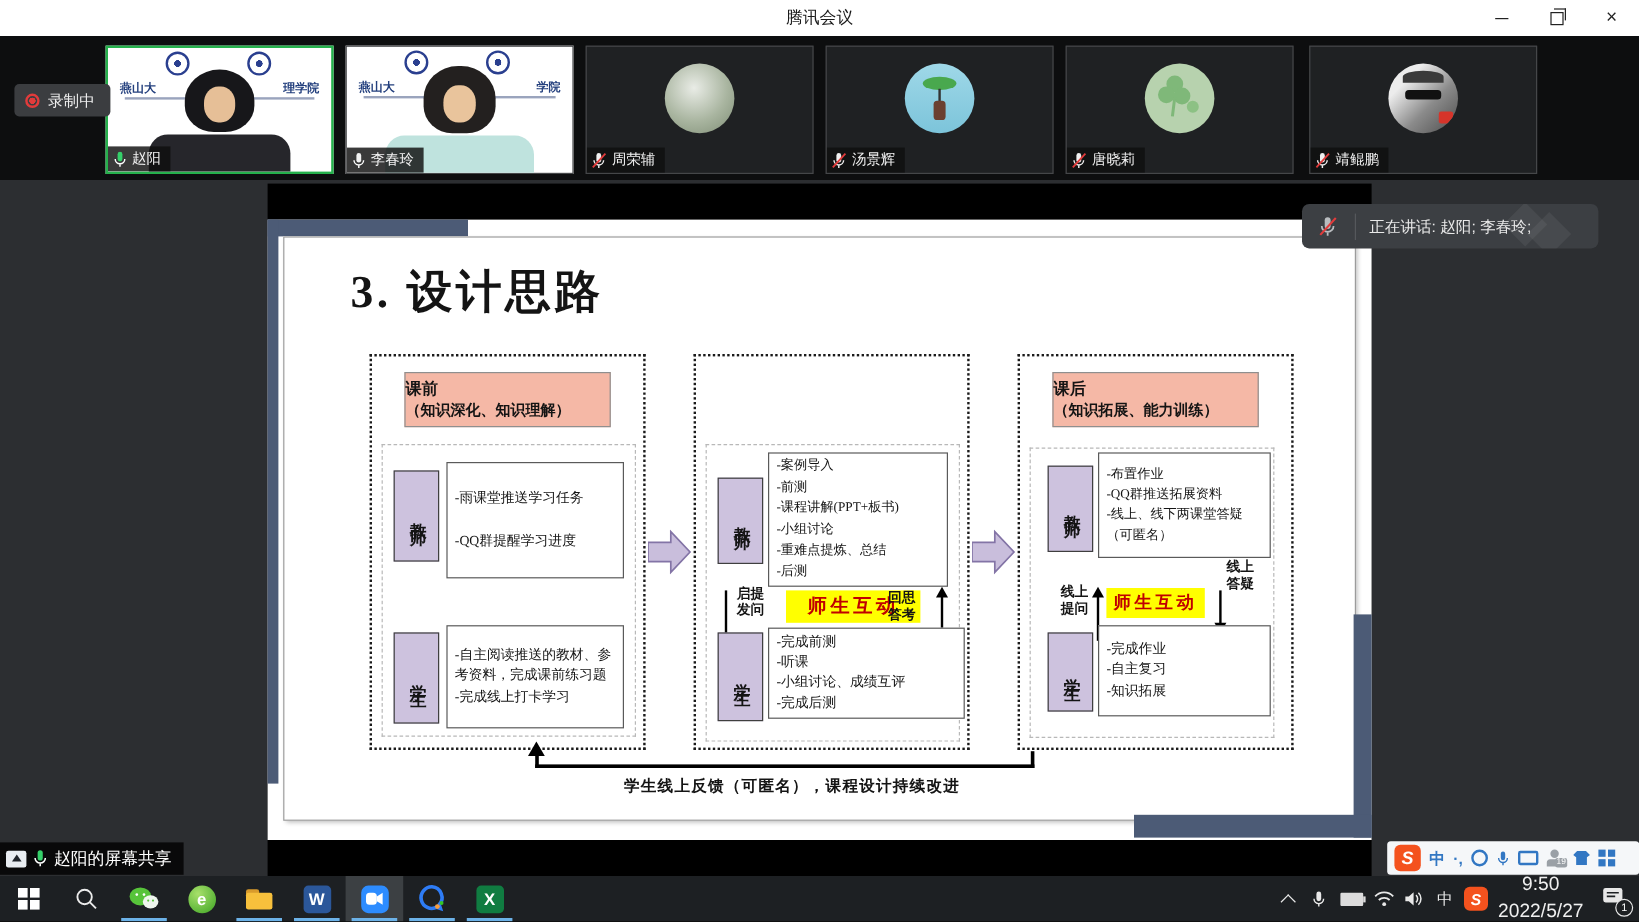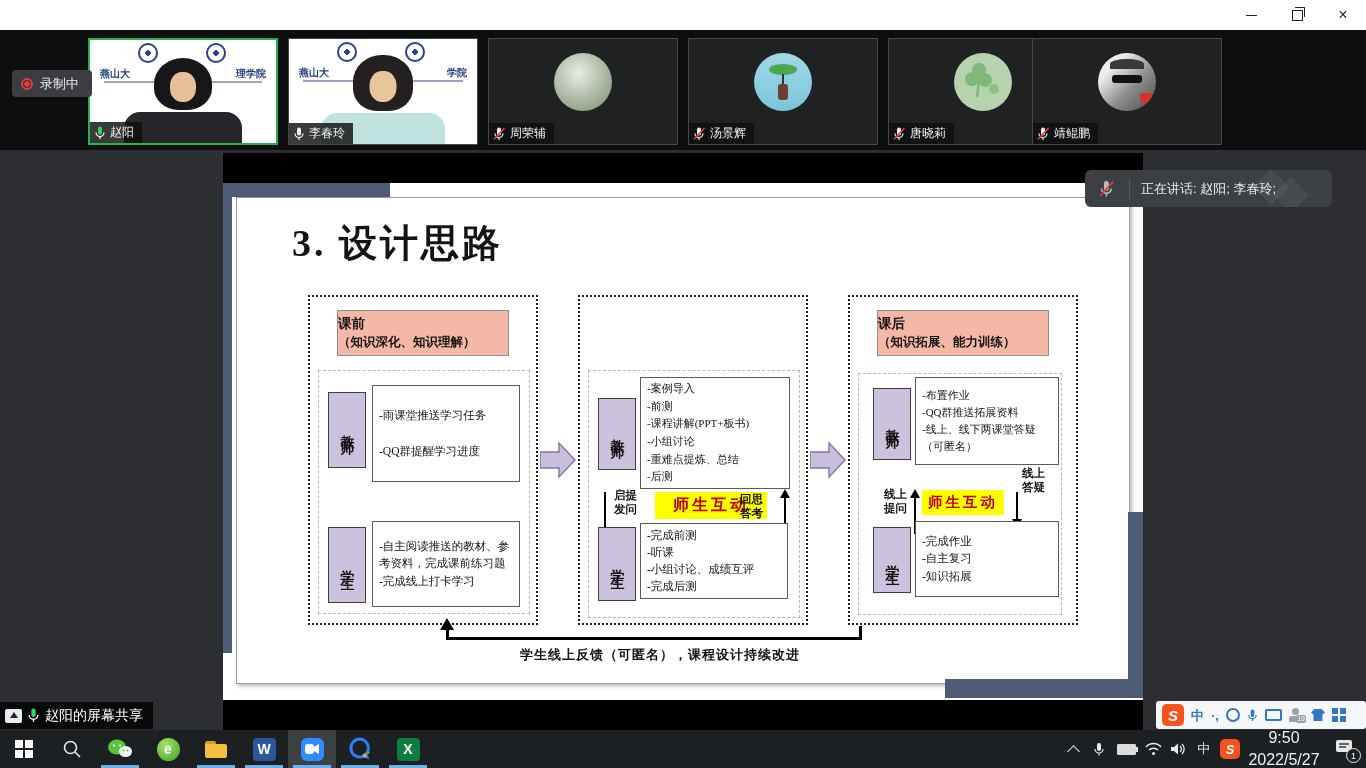--- a/index.html
+++ b/index.html
@@ -128,20 +128,21 @@
   .notif{position:relative;}
   .nbadge{position:absolute;right:-8px;bottom:-4px;width:15px;height:15px;border-radius:50%;border:1.4px solid #e8e8e8;
           background:#1d2023;color:#fff;font-size:9px;display:flex;align-items:center;justify-content:center;box-sizing:border-box;}
 </style>
 </head>
 <body>
 
 <div id="root">
 
   <div class="abs titlebar"></div>
+  <div class="abs titletext">腾讯会议</div>
   <div class="abs winbtn" style="left:1228px;">
       <span class="minglyph"></span>
     </div>
   <div class="abs winbtn" style="left:1274px;">
       <span class="restoreglyph"></span>
     </div>
   <div class="abs winbtn" style="left:1320px;">
       <span class="closeglyph">×</span>
     </div>
 
@@ -239,21 +240,21 @@
       <svg width="13" height="14" viewBox="0 0 13 14">
         <rect x="4" y="0.5" width="4" height="8" rx="2" fill="#f0f0f0"></rect>
         <path d="M2 6.5 a4 4 0 0 0 8 0" fill="none" stroke="#f0f0f0" stroke-width="1.2"></path>
         <line x1="6" y1="10.8" x2="6" y2="13" stroke="#f0f0f0" stroke-width="1.2"></line>
         <line x1="1" y1="12.5" x2="11.5" y2="1" stroke="#e23b3b" stroke-width="1.5"></line>
       </svg>
       <span class="pname">唐晓莉</span>
     </div>
   </div>
 
-  <div class="abs tile" style="left:1032px;">
+  <div class="abs tile" style="left:1091px;">
     <div class="avatar" style="background:linear-gradient(135deg,#ececec 25%,#8b8b8b 60%,#4c4c4c);">
       <div style="position:absolute;left:12px;top:6px;width:34px;height:10px;background:#3a3a3a;border-radius:50% 50% 0 0;"></div>
       <div style="position:absolute;left:14px;top:22px;width:30px;height:8px;background:#111;border-radius:3px;"></div>
       <div style="position:absolute;right:4px;bottom:8px;width:12px;height:10px;background:#d6342a;border-radius:2px;"></div>
     </div>
     <div class="plate">
       <svg width="13" height="14" viewBox="0 0 13 14">
         <rect x="4" y="0.5" width="4" height="8" rx="2" fill="#f0f0f0"></rect>
         <path d="M2 6.5 a4 4 0 0 0 8 0" fill="none" stroke="#f0f0f0" stroke-width="1.2"></path>
         <line x1="6" y1="10.8" x2="6" y2="13" stroke="#f0f0f0" stroke-width="1.2"></line>
@@ -320,21 +321,21 @@
 
   <div class="abs hl slide-serif" style="left:655px;top:492px;width:112px;height:27px;font-size:16px;">师生互动</div>
 
   <div class="abs notelbl slide-serif" style="left:740px;top:492px;">
     <div>回思</div>
     <div>答考</div>
   </div>
   <div class="abs vline" style="left:784px;top:496px;height:42px;"></div>
   <div class="abs headup" style="left:780px;top:489px;"></div>
   <div class="abs rolebox slide-serif" style="left:598px;top:527px;height:74px;">学生</div>
-  <div class="abs cbox slide-serif" style="left:640px;top:523px;width:148px;height:76px;">
+  <div class="abs cbox slide-serif" style="left:640px;top:523px;width:164px;height:76px;">
     <div>-完成前测</div>
     <div>-听课</div>
     <div>-小组讨论、成绩互评</div>
     <div>-完成后测</div>
   </div>
 
   <svg class="abs" style="left:810px;top:441px;" width="36" height="38">
     <polygon points="0,11 19,11 19,2 35,19 19,36 19,27 0,27" fill="#c9bedc" stroke="#8374a6" stroke-width="1.4"></polygon>
   </svg>
 

